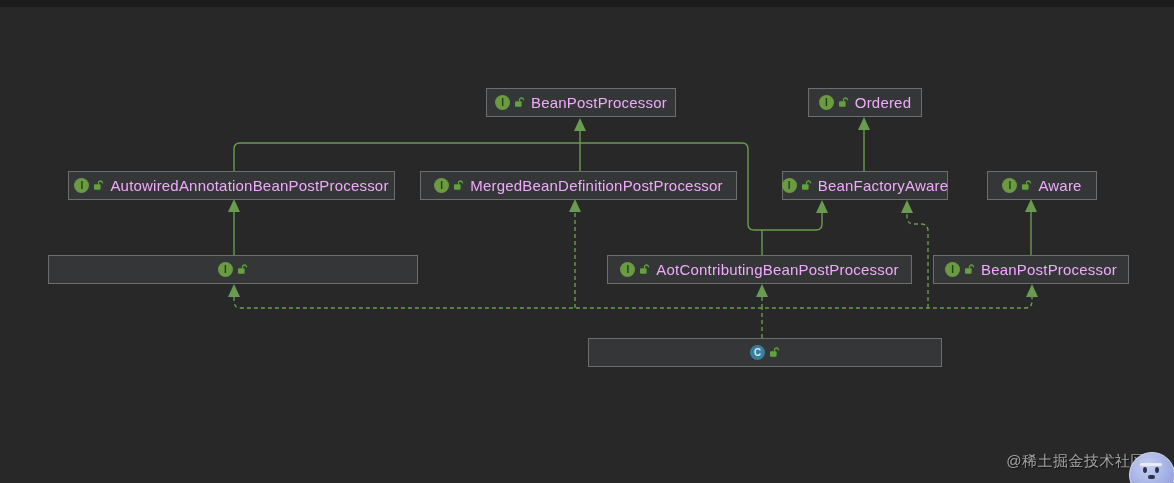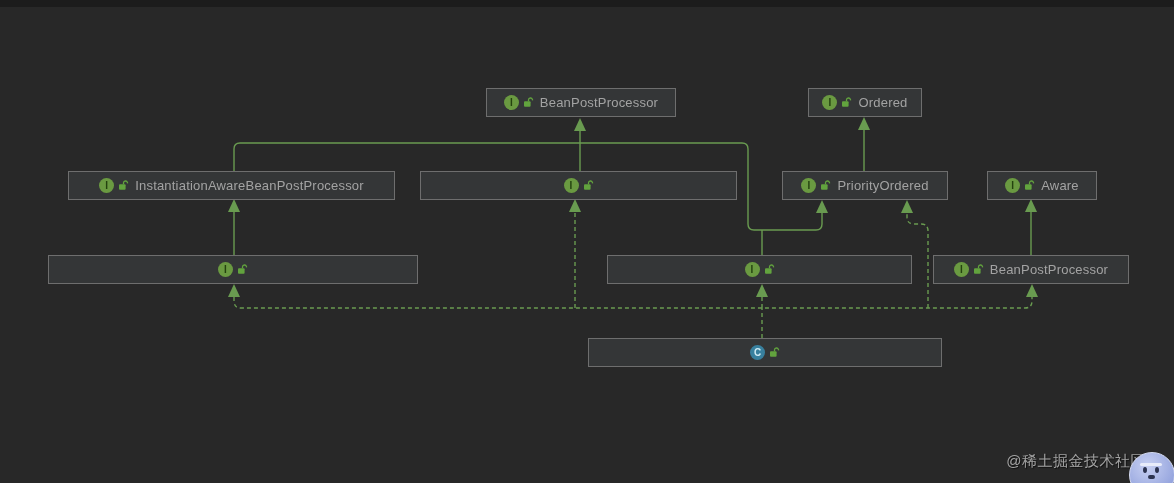--- a/index.html
+++ b/index.html
@@ -12,21 +12,21 @@
   .edge{stroke:#699b50;stroke-width:1.4;fill:none;}
   .edge.dashed{stroke-dasharray:4 3;}
   .arrow{fill:#699b50;stroke:none;}
   .node{
     position:absolute;box-sizing:border-box;height:29px;
     background:#343637;border:1px solid #6e6e6e;
     display:flex;align-items:center;justify-content:center;gap:6px;
     padding:0 8px;cursor:default;
   }
   .node .label{
-    color:#a3a3a3;font-size:13px;line-height:1;white-space:nowrap;
+    color:#f0abfc;font-size:15px;line-height:1;white-space:nowrap;
     letter-spacing:.2px;
   }
   .type-icon{
     width:15px;height:15px;border-radius:50%;flex:0 0 auto;
     display:flex;align-items:center;justify-content:center;
     font-size:10px;font-weight:bold;line-height:1;
   }
   .type-icon.iface{background:#6a9a41;color:#24420f;}
   .type-icon.cls{background:#38809e;color:#cfeaf4;}
   .lock-icon{flex:0 0 auto;margin-left:-2px;}
@@ -97,38 +97,39 @@
       </svg>
     <span class="label">Ordered</span>
   </div>
 
   <div class="node" style="left:68px;top:171px;width:327px">
     <span class="type-icon iface">I</span>
     <svg class="lock-icon" width="11" height="11" viewBox="0 0 11 11">
         <path d="M5.5 4.2 V2.8 A2 2 0 0 1 9.4 2.4 L9.6 3.4" stroke="#62a33e" stroke-width="1.3" fill="none"></path>
         <rect x="1" y="4.2" width="6.6" height="5.6" rx="1" fill="#62a33e"></rect>
       </svg>
-    <span class="label">InstantiationAwareBeanPostProcessor</span>
+    <span class="label">AutowiredAnnotationBeanPostProcessor</span>
   </div>
 
   <div class="node" style="left:420px;top:171px;width:317px">
     <span class="type-icon iface">I</span>
     <svg class="lock-icon" width="11" height="11" viewBox="0 0 11 11">
         <path d="M5.5 4.2 V2.8 A2 2 0 0 1 9.4 2.4 L9.6 3.4" stroke="#62a33e" stroke-width="1.3" fill="none"></path>
         <rect x="1" y="4.2" width="6.6" height="5.6" rx="1" fill="#62a33e"></rect>
       </svg>
+    <span class="label">MergedBeanDefinitionPostProcessor</span>
   </div>
 
   <div class="node" style="left:782px;top:171px;width:166px">
     <span class="type-icon iface">I</span>
     <svg class="lock-icon" width="11" height="11" viewBox="0 0 11 11">
         <path d="M5.5 4.2 V2.8 A2 2 0 0 1 9.4 2.4 L9.6 3.4" stroke="#62a33e" stroke-width="1.3" fill="none"></path>
         <rect x="1" y="4.2" width="6.6" height="5.6" rx="1" fill="#62a33e"></rect>
       </svg>
-    <span class="label">PriorityOrdered</span>
+    <span class="label">BeanFactoryAware</span>
   </div>
 
   <div class="node" style="left:987px;top:171px;width:110px">
     <span class="type-icon iface">I</span>
     <svg class="lock-icon" width="11" height="11" viewBox="0 0 11 11">
         <path d="M5.5 4.2 V2.8 A2 2 0 0 1 9.4 2.4 L9.6 3.4" stroke="#62a33e" stroke-width="1.3" fill="none"></path>
         <rect x="1" y="4.2" width="6.6" height="5.6" rx="1" fill="#62a33e"></rect>
       </svg>
     <span class="label">Aware</span>
   </div>
@@ -140,20 +141,21 @@
         <rect x="1" y="4.2" width="6.6" height="5.6" rx="1" fill="#62a33e"></rect>
       </svg>
   </div>
 
   <div class="node" style="left:607px;top:255px;width:305px">
     <span class="type-icon iface">I</span>
     <svg class="lock-icon" width="11" height="11" viewBox="0 0 11 11">
         <path d="M5.5 4.2 V2.8 A2 2 0 0 1 9.4 2.4 L9.6 3.4" stroke="#62a33e" stroke-width="1.3" fill="none"></path>
         <rect x="1" y="4.2" width="6.6" height="5.6" rx="1" fill="#62a33e"></rect>
       </svg>
+    <span class="label">AotContributingBeanPostProcessor</span>
   </div>
 
   <div class="node" style="left:933px;top:255px;width:196px">
     <span class="type-icon iface">I</span>
     <svg class="lock-icon" width="11" height="11" viewBox="0 0 11 11">
         <path d="M5.5 4.2 V2.8 A2 2 0 0 1 9.4 2.4 L9.6 3.4" stroke="#62a33e" stroke-width="1.3" fill="none"></path>
         <rect x="1" y="4.2" width="6.6" height="5.6" rx="1" fill="#62a33e"></rect>
       </svg>
     <span class="label">BeanPostProcessor</span>
   </div>

